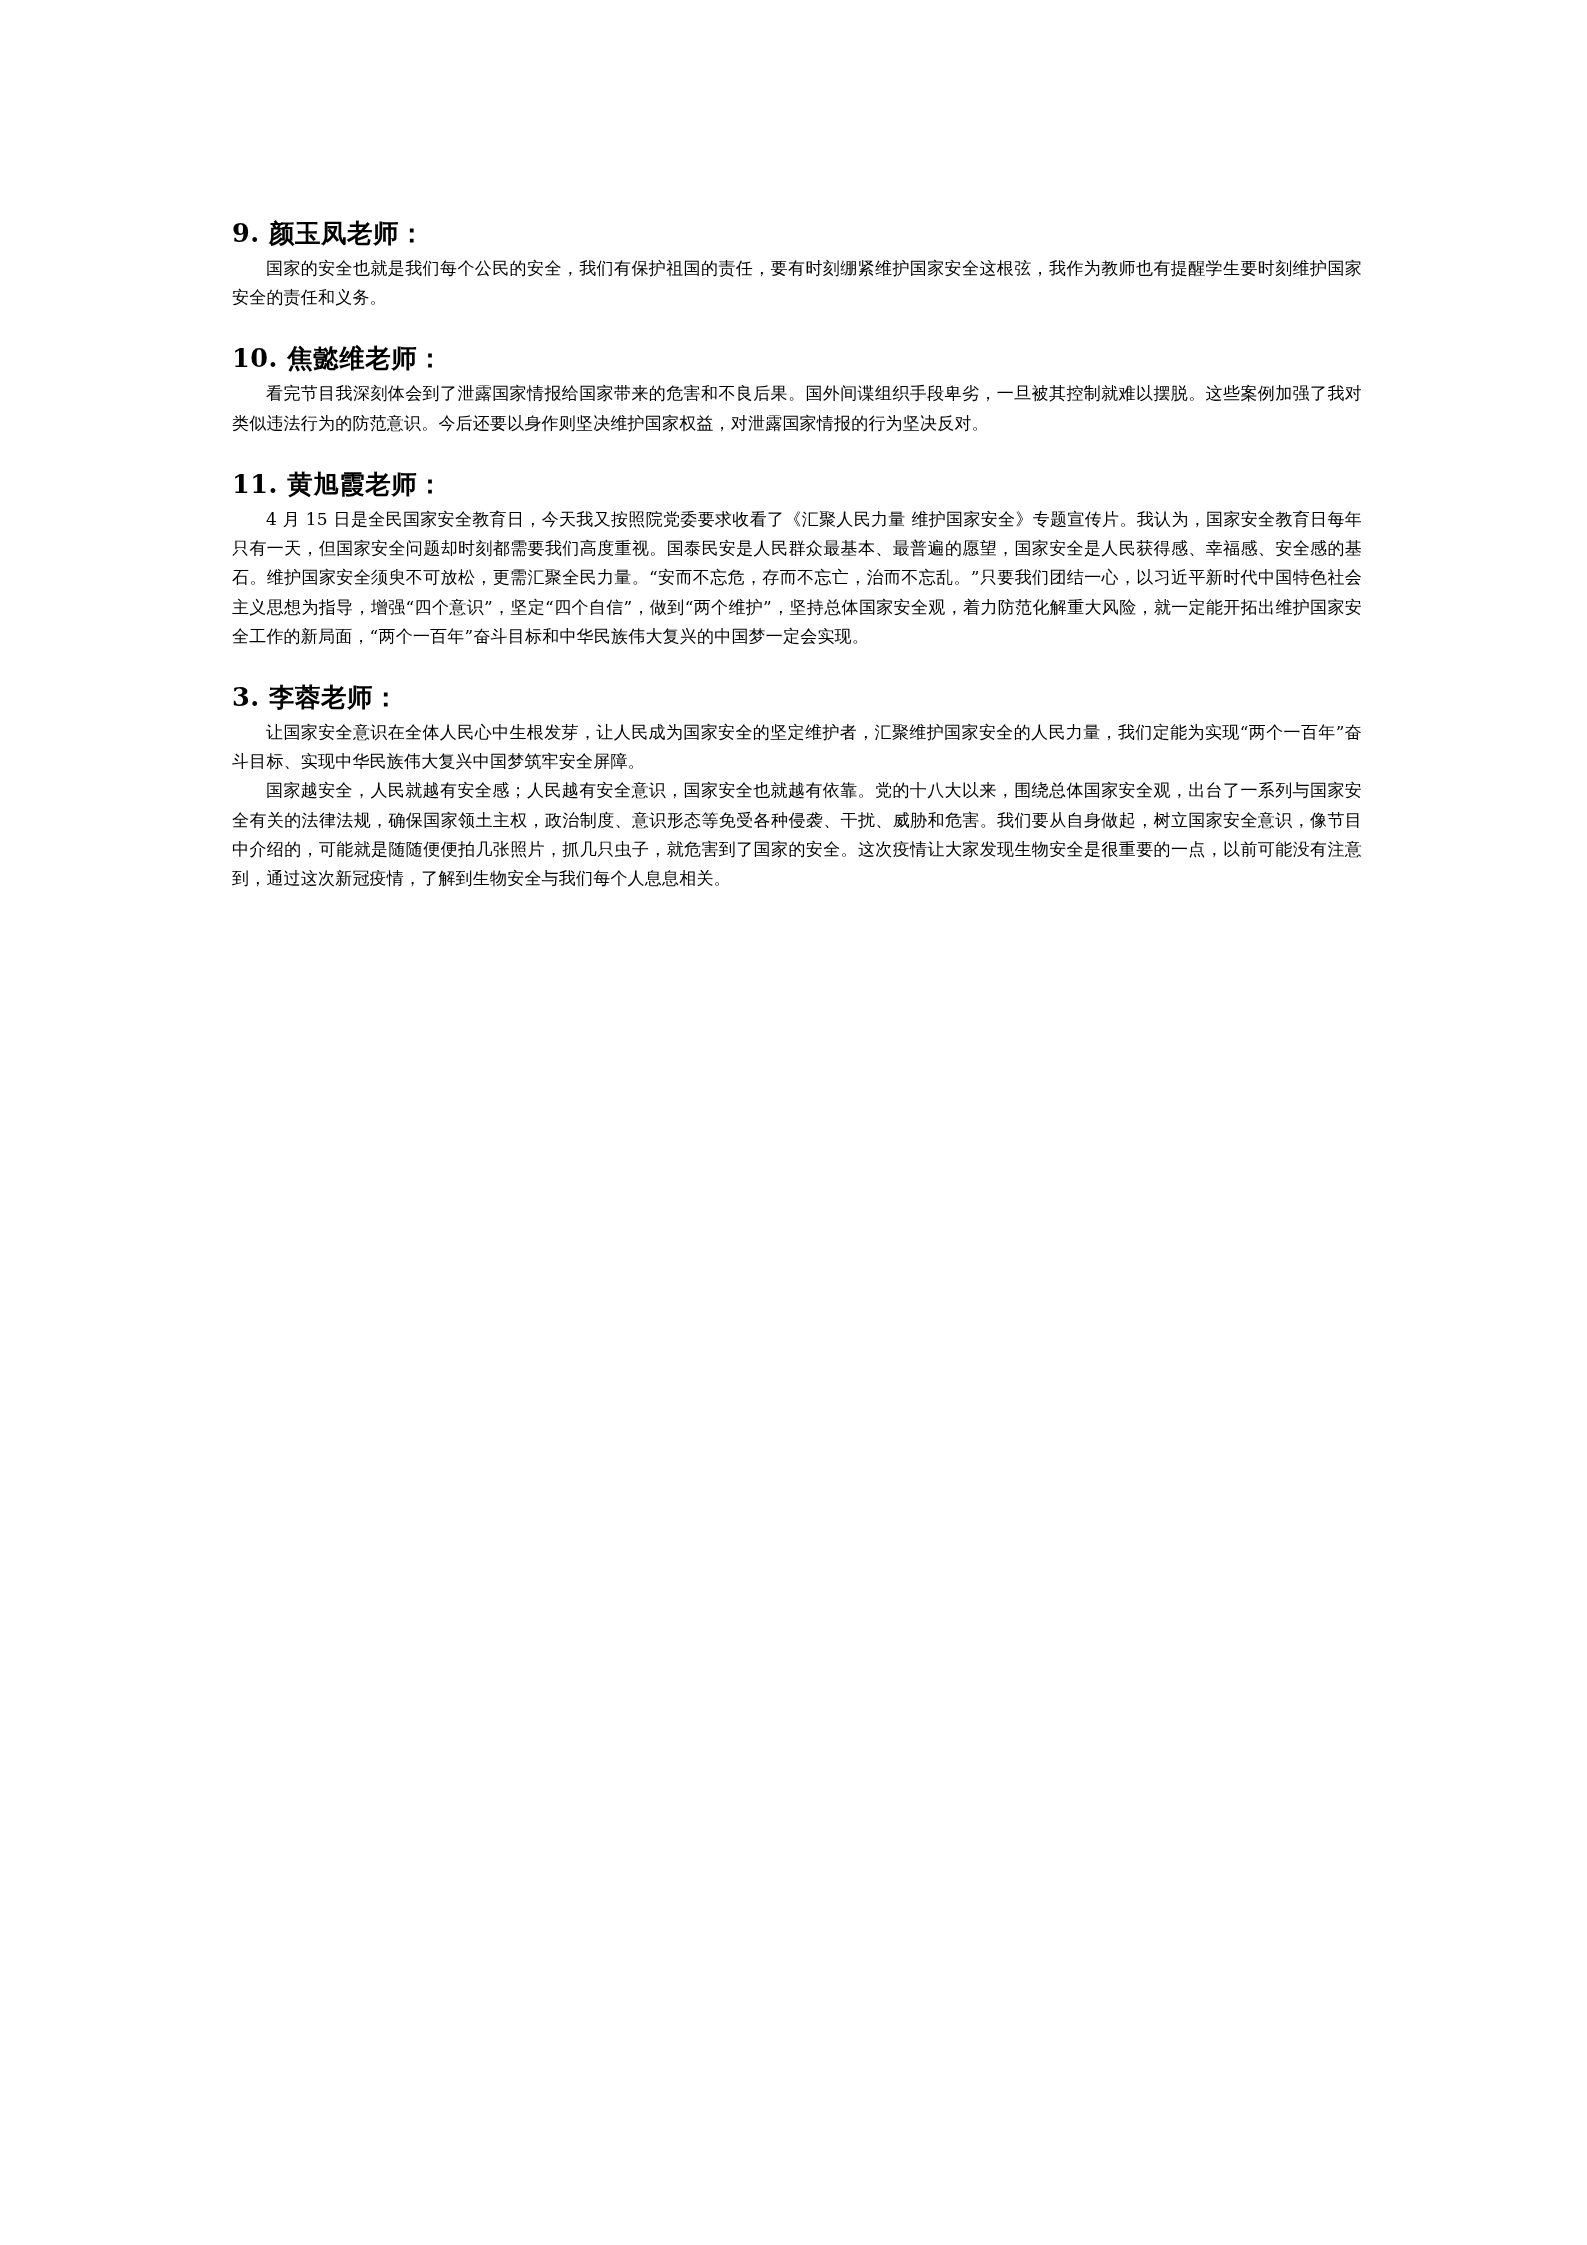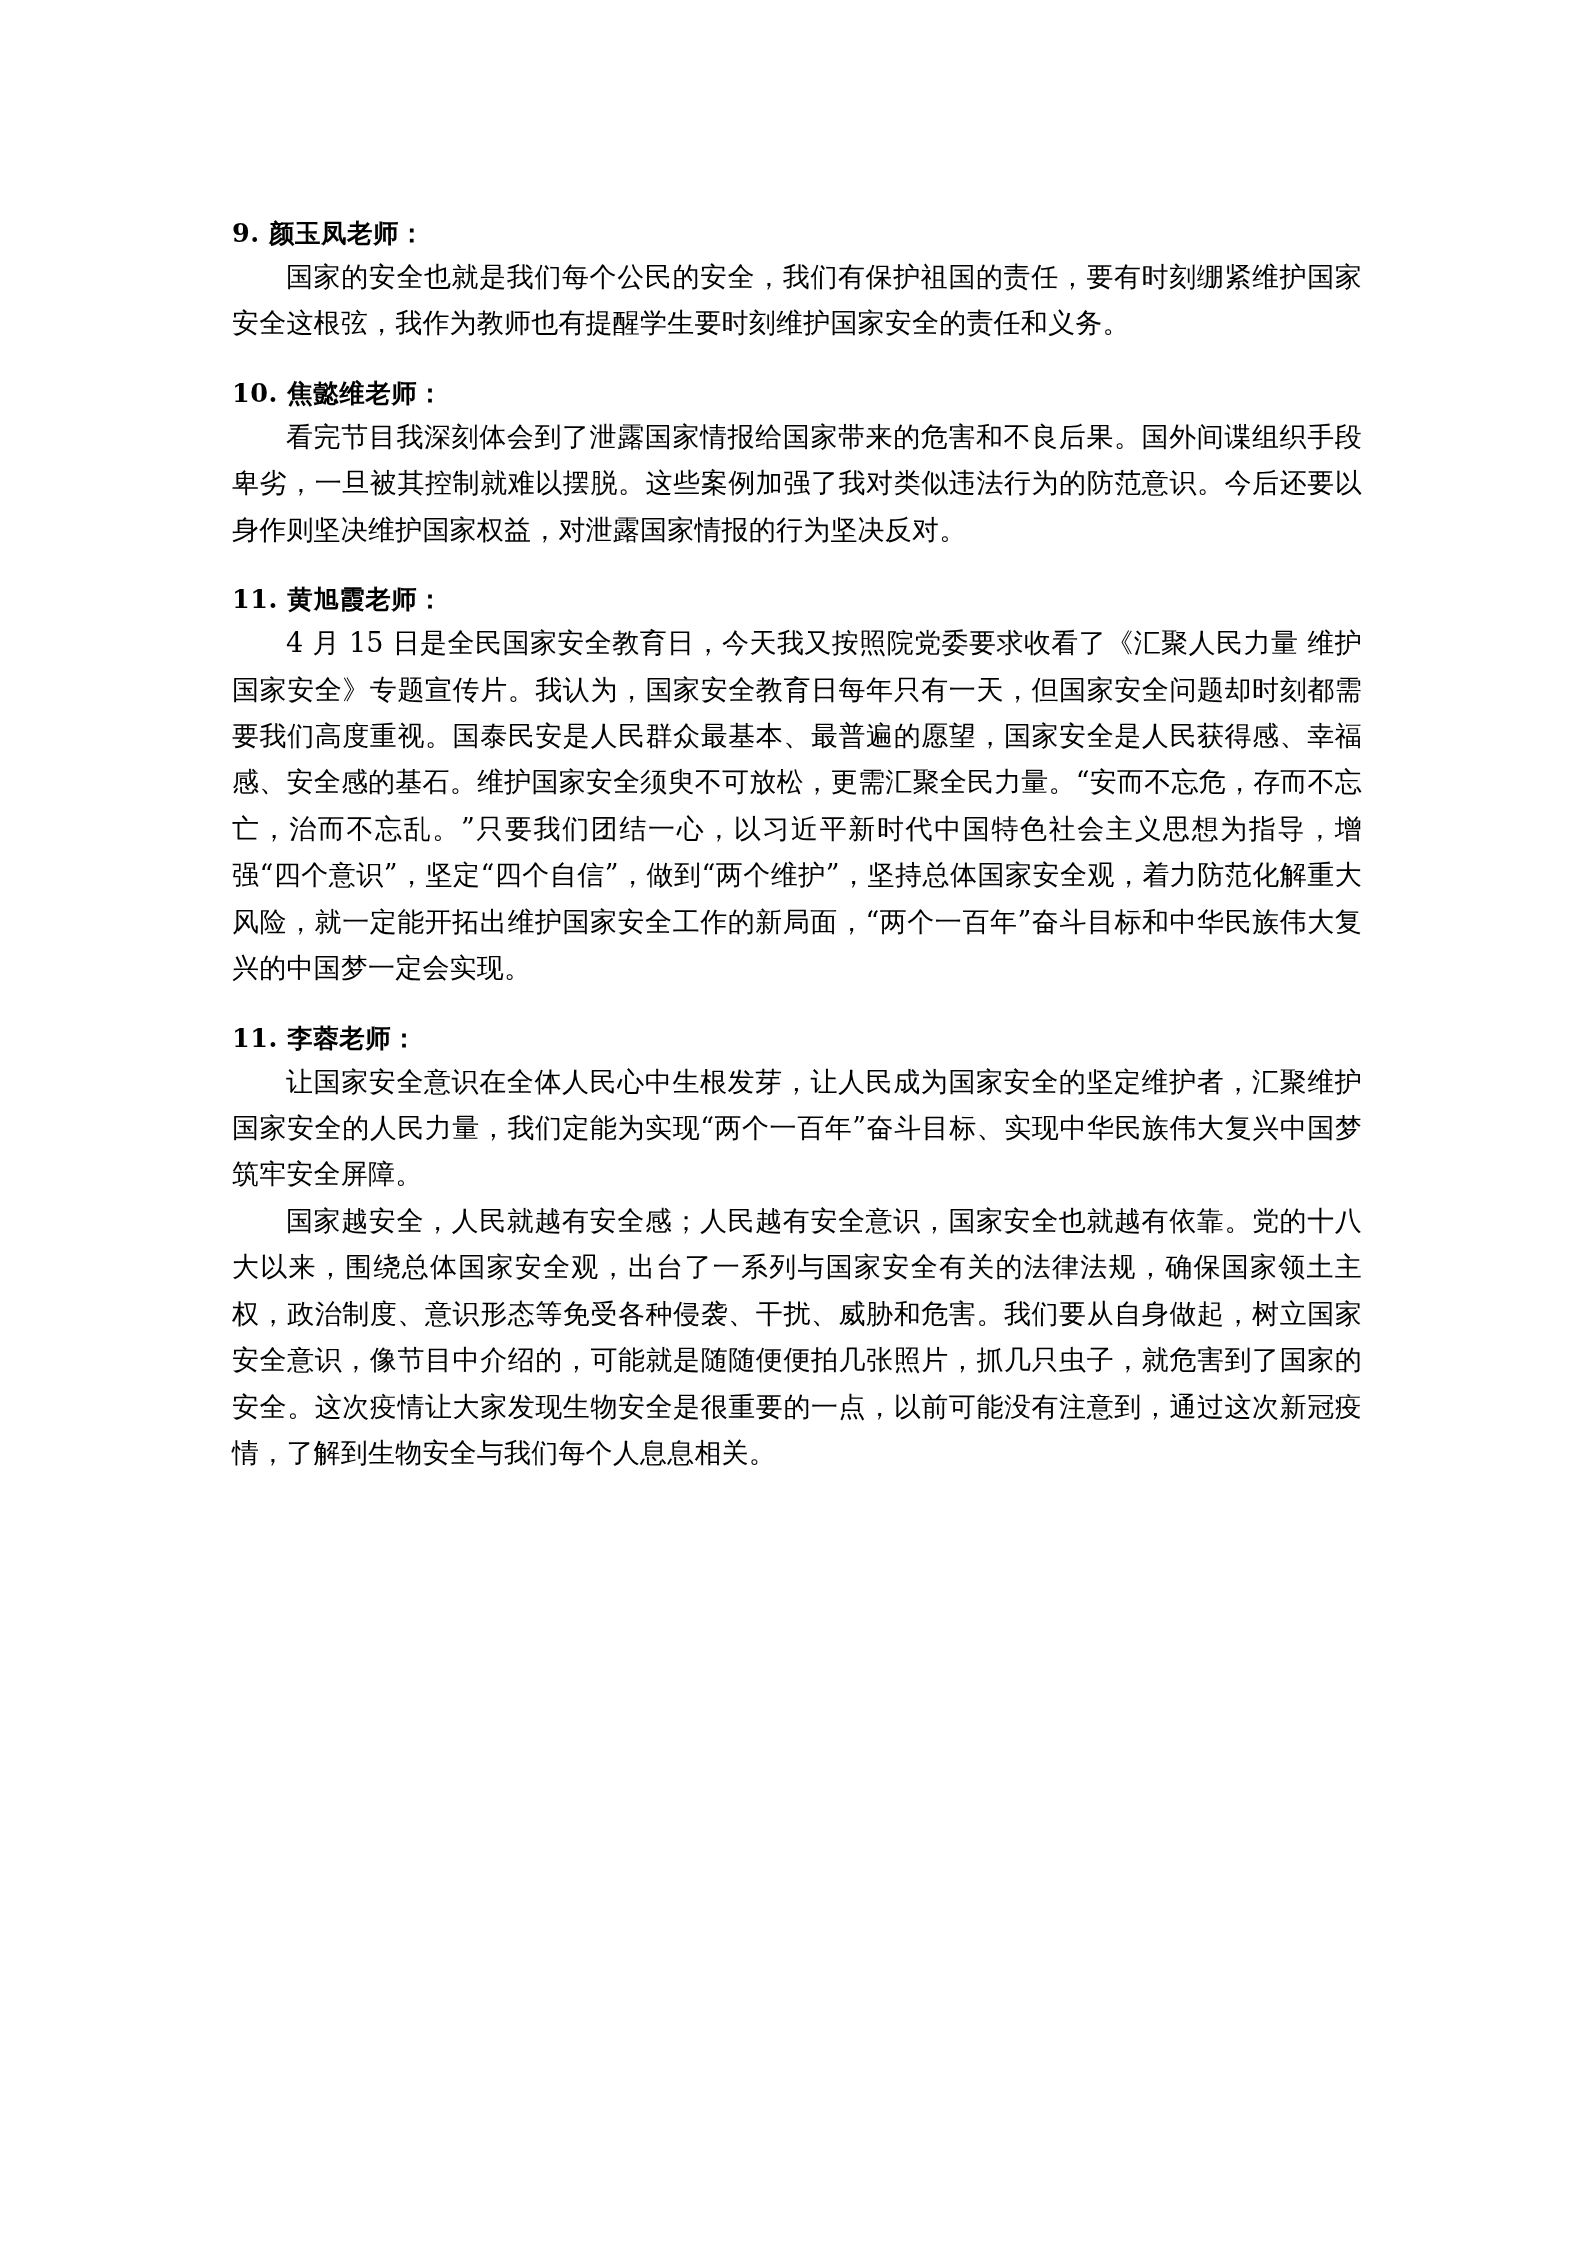--- a/index.html
+++ b/index.html
@@ -30,21 +30,21 @@
   }
   .entry-heading {
     font-family: "DejaVu Serif", "Liberation Serif", serif;
     font-weight: bold;
     font-size: 25.5px;
     line-height: 1.45;
     letter-spacing: 0.5px;
     margin: 0 0 2px 0;
   }
   .para {
-    font-size: 27px;
+    font-size: 17px;
     line-height: 1.72;
     text-align: justify;
     text-justify: inter-ideograph;
     text-indent: 2em;
     margin: 0;
     letter-spacing: 0.2px;
   }
   .entry + .entry {
     margin-top: 28px;
   }
@@ -64,20 +64,20 @@
       <p class="entry-heading">10. 焦懿维老师：</p>
       <p class="para">看完节目我深刻体会到了泄露国家情报给国家带来的危害和不良后果。国外间谍组织手段卑劣，一旦被其控制就难以摆脱。这些案例加强了我对类似违法行为的防范意识。今后还要以身作则坚决维护国家权益，对泄露国家情报的行为坚决反对。</p>
     </div>
 
     <div class="entry">
       <p class="entry-heading">11. 黄旭霞老师：</p>
       <p class="para">4 月 15 日是全民国家安全教育日，今天我又按照院党委要求收看了《汇聚人民力量 维护国家安全》专题宣传片。我认为，国家安全教育日每年只有一天，但国家安全问题却时刻都需要我们高度重视。国泰民安是人民群众最基本、最普遍的愿望，国家安全是人民获得感、幸福感、安全感的基石。维护国家安全须臾不可放松，更需汇聚全民力量。“安而不忘危，存而不忘亡，治而不忘乱。”只要我们团结一心，以习近平新时代中国特色社会主义思想为指导，增强“四个意识”，坚定“四个自信”，做到“两个维护”，坚持总体国家安全观，着力防范化解重大风险，就一定能开拓出维护国家安全工作的新局面，“两个一百年”奋斗目标和中华民族伟大复兴的中国梦一定会实现。</p>
     </div>
 
     <div class="entry">
-      <p class="entry-heading">11. 李蓉老师：</p>
+      <p class="entry-heading">3. 李蓉老师：</p>
       <p class="para">让国家安全意识在全体人民心中生根发芽，让人民成为国家安全的坚定维护者，汇聚维护国家安全的人民力量，我们定能为实现“两个一百年”奋斗目标、实现中华民族伟大复兴中国梦筑牢安全屏障。</p>
       <p class="para">国家越安全，人民就越有安全感；人民越有安全意识，国家安全也就越有依靠。党的十八大以来，围绕总体国家安全观，出台了一系列与国家安全有关的法律法规，确保国家领土主权，政治制度、意识形态等免受各种侵袭、干扰、威胁和危害。我们要从自身做起，树立国家安全意识，像节目中介绍的，可能就是随随便便拍几张照片，抓几只虫子，就危害到了国家的安全。这次疫情让大家发现生物安全是很重要的一点，以前可能没有注意到，通过这次新冠疫情，了解到生物安全与我们每个人息息相关。</p>
     </div>
 
 
   </div>
 </div>
 
 </body></html>

